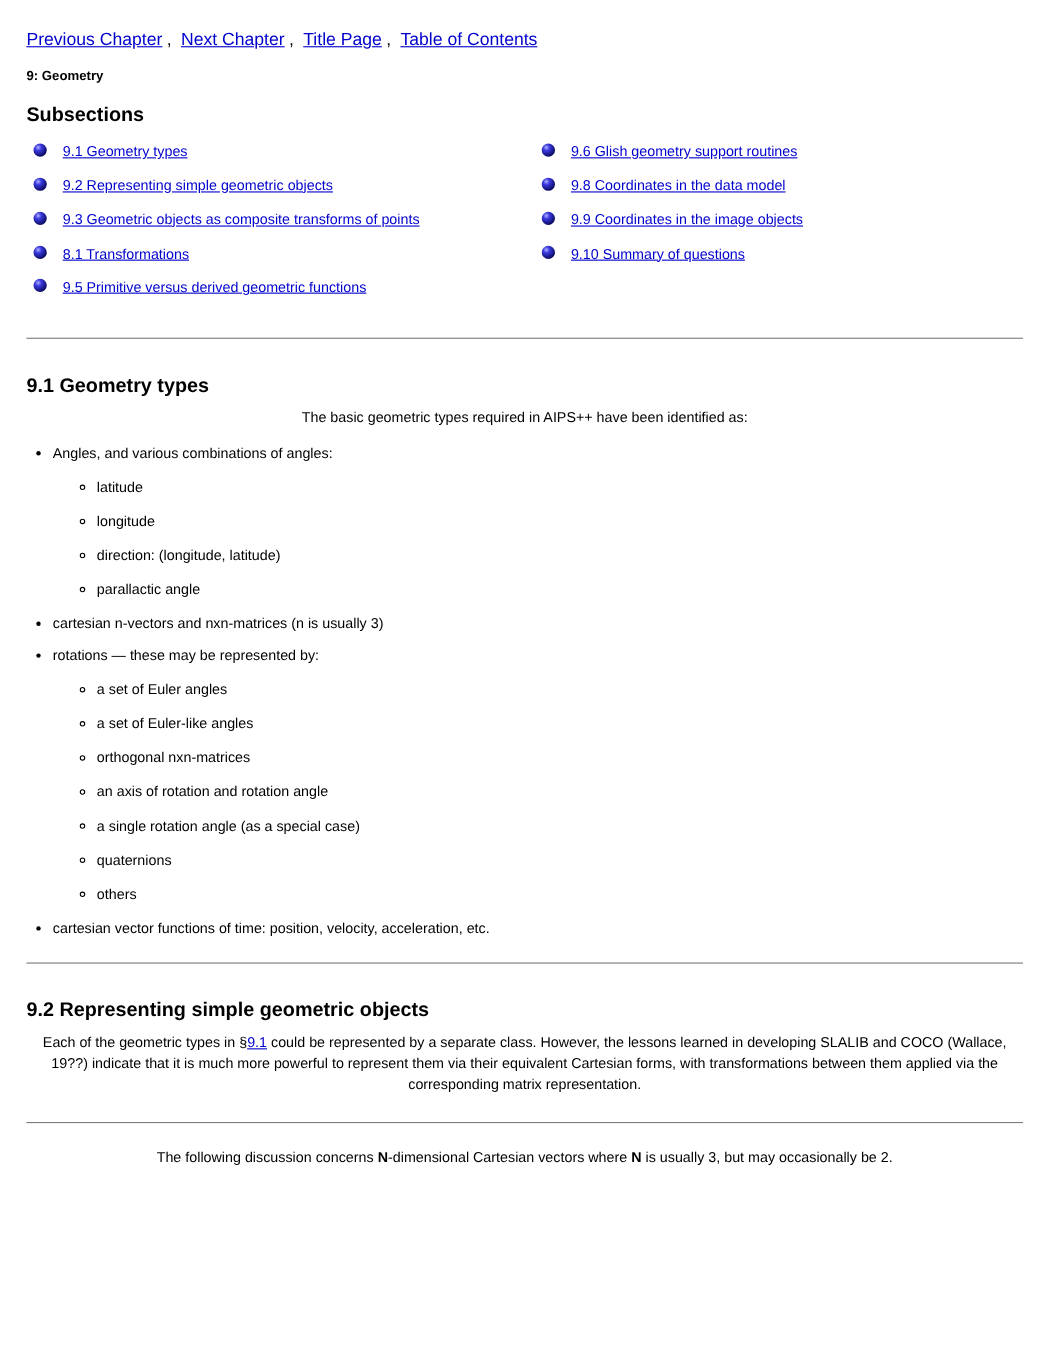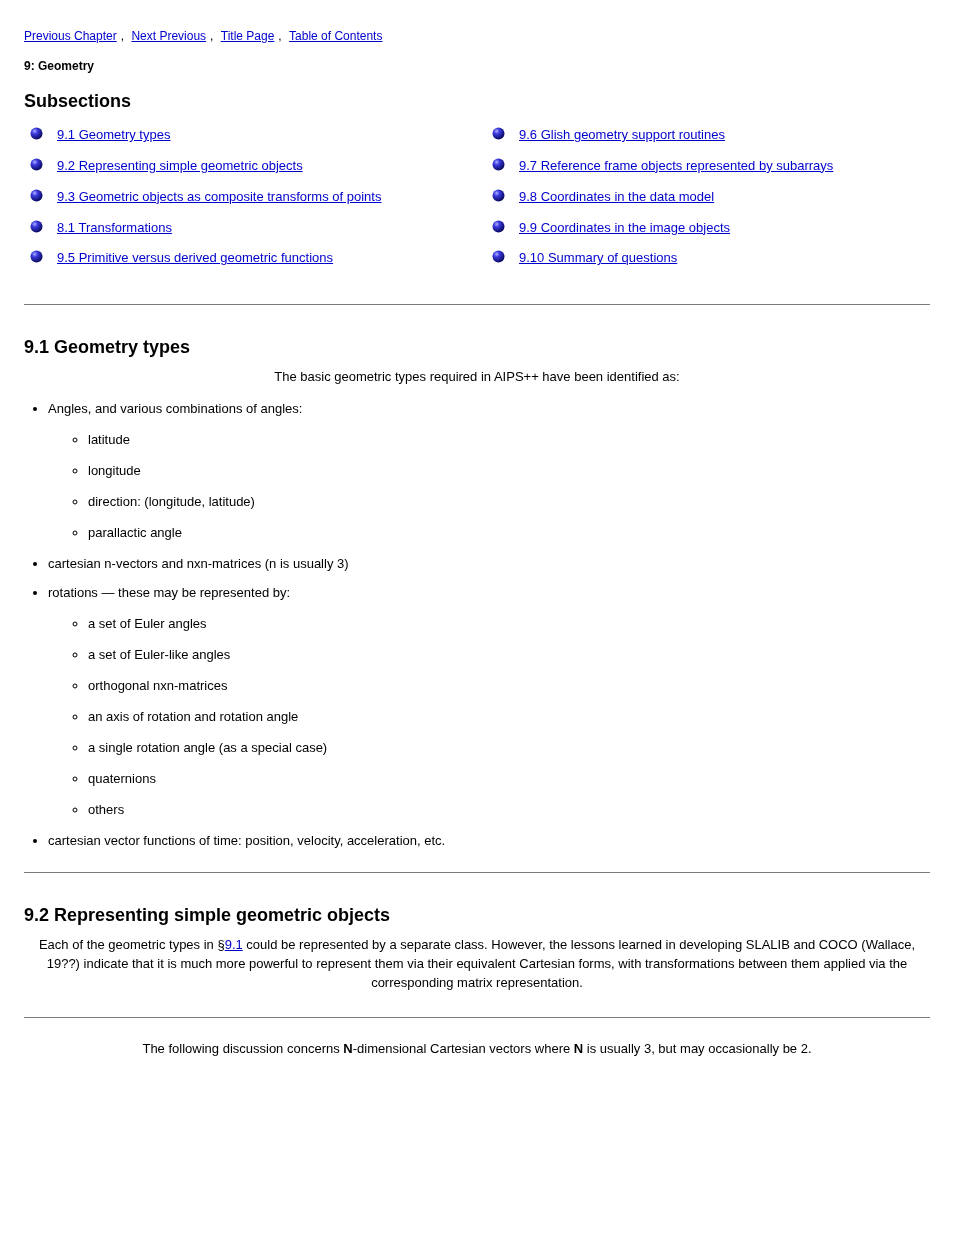--- a/index.html
+++ b/index.html
@@ -17,21 +17,21 @@
   a.link {
     color: #0000cd;
     text-decoration: underline;
     cursor: pointer;
   }
   .nav-line {
     margin-top: 4px;
     margin-bottom: 16px;
   }
   .nav-line a, .nav-line span.sep {
-    font-size: 12px;
+    font-size: 16px;
   }
   .nav-line span.sep {
     color: #000;
     margin: 0 4px;
   }
   h1.title {
     font-size: 12px;
     font-weight: bold;
     margin: 0 0 8px 0;
     color: #000;
@@ -102,21 +102,21 @@
     margin: 16px 0;
   }
   .fn-label { font-weight: bold; }
 </style>
 </head>
 <body>
 
 <div class="page">
 
   <div class="nav-line">
-    <a class="link">Previous Chapter</a><span class="sep">, </span><a class="link">Next Previous</a><span class="sep">, </span><a class="link">Title Page</a><span class="sep">, </span><a class="link">Table of Contents</a>
+    <a class="link">Previous Chapter</a><span class="sep">, </span><a class="link">Next Chapter</a><span class="sep">, </span><a class="link">Title Page</a><span class="sep">, </span><a class="link">Table of Contents</a>
   </div>
 
   <h1 class="title">9: Geometry</h1>
 
   <h2 class="subsection">Subsections</h2>
 
   <div class="two-col">
     <div class="col">
       <ul class="ball-list" id="col1">
           <li>
@@ -205,35 +205,20 @@
                   <radialGradient id="g" cx="35%" cy="30%" r="70%">
                     <stop offset="0%" stop-color="#b0b0ff"></stop>
                     <stop offset="35%" stop-color="#3a3adf"></stop>
                     <stop offset="100%" stop-color="#0a0a60"></stop>
                   </radialGradient>
                 </defs>
                 <circle cx="6.5" cy="6.5" r="6" fill="url(#g)"></circle>
               </svg>
             </span>
             <a class="link">9.6 Glish geometry support routines</a>
-          </li>
-          <li>
-            <span class="ball">
-              <svg width="13" height="13" viewBox="0 0 13 13">
-                <defs>
-                  <radialGradient id="g" cx="35%" cy="30%" r="70%">
-                    <stop offset="0%" stop-color="#b0b0ff"></stop>
-                    <stop offset="35%" stop-color="#3a3adf"></stop>
-                    <stop offset="100%" stop-color="#0a0a60"></stop>
-                  </radialGradient>
-                </defs>
-                <circle cx="6.5" cy="6.5" r="6" fill="url(#g)"></circle>
-              </svg>
-            </span>
-            <a class="link">9.7 Reference frame objects represented by subarrays</a>
           </li>
           <li>
             <span class="ball">
               <svg width="13" height="13" viewBox="0 0 13 13">
                 <defs>
                   <radialGradient id="g" cx="35%" cy="30%" r="70%">
                     <stop offset="0%" stop-color="#b0b0ff"></stop>
                     <stop offset="35%" stop-color="#3a3adf"></stop>
                     <stop offset="100%" stop-color="#0a0a60"></stop>
                   </radialGradient>

